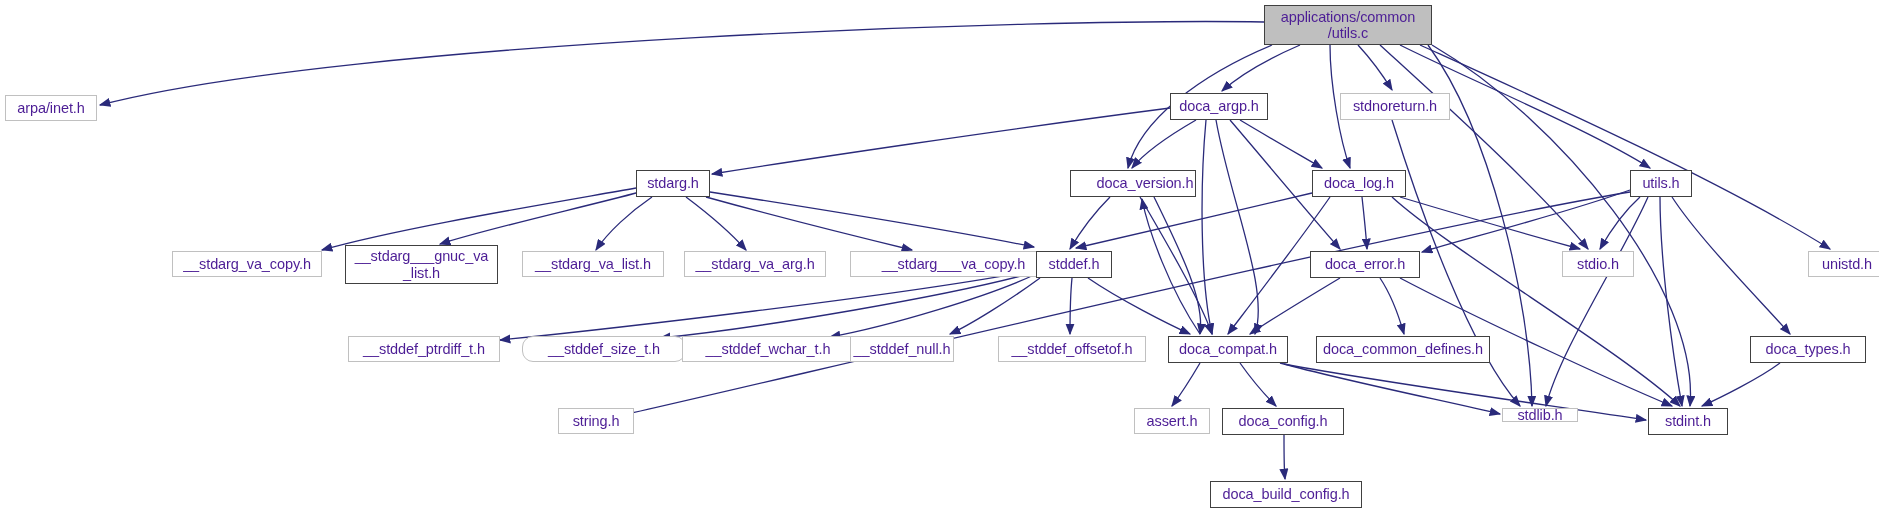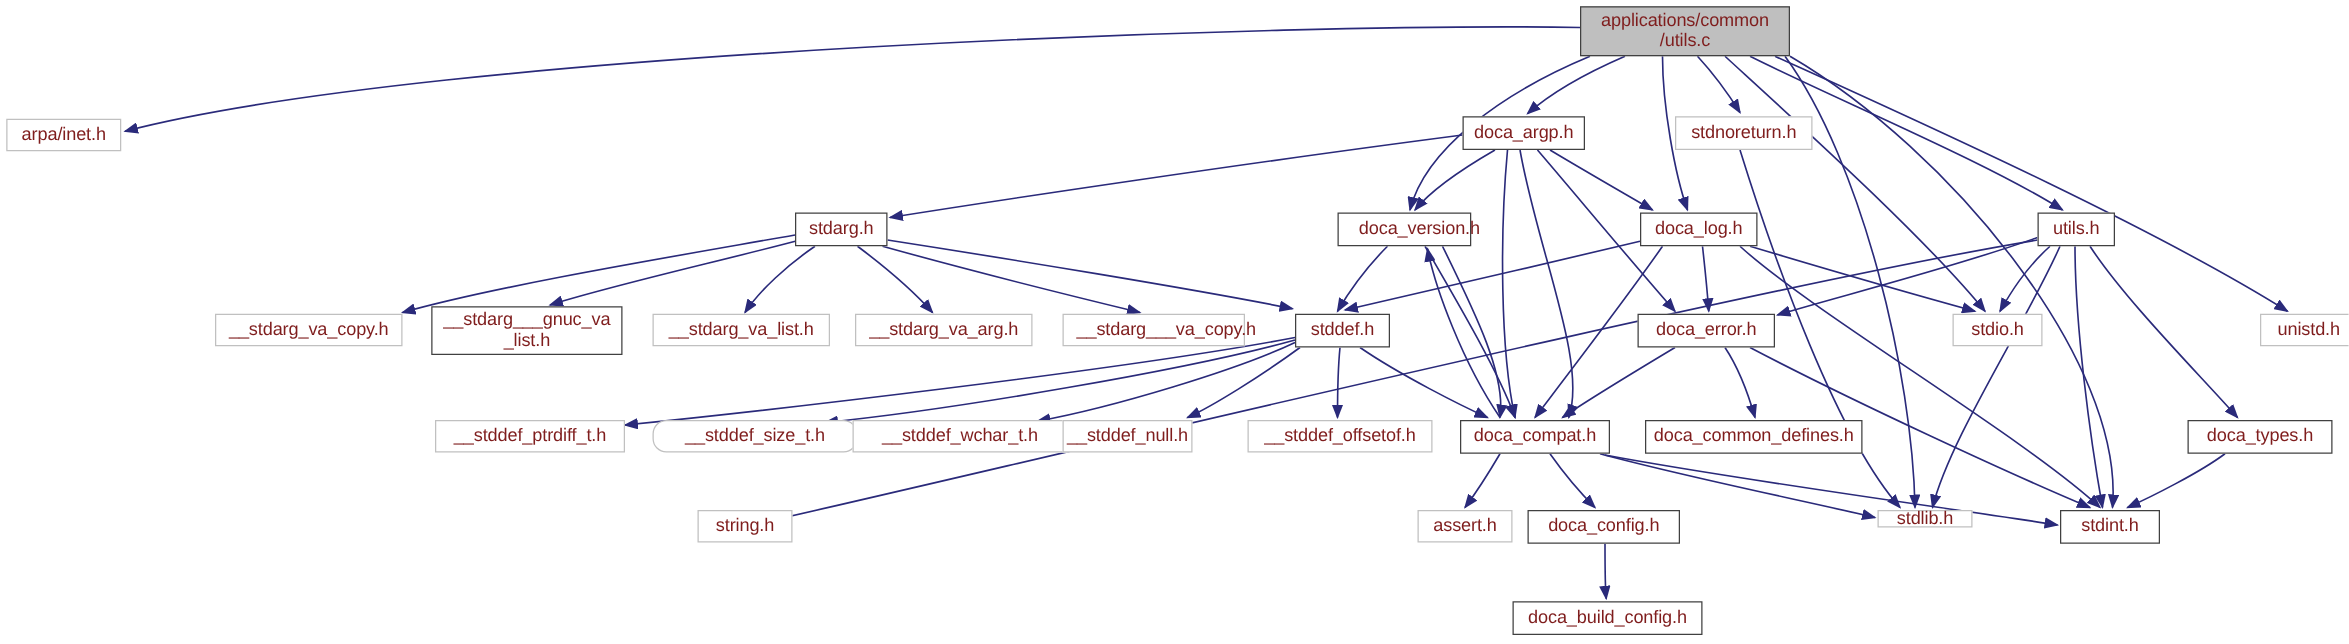--- a/index.html
+++ b/index.html
@@ -23,21 +23,21 @@
   }
   .node-box {
     position: absolute;
     box-sizing: border-box;
     display: flex;
     align-items: center;
     justify-content: center;
     background: #ffffff;
     border: 1px solid #c0c0c0;
     font-size: 14.5px;
-    color: #7f1d1d;
+    color: #4c1d95;
     line-height: 1.12;
     text-align: center;
     white-space: pre-line;
     letter-spacing: -0.1px;
   }
   .node-box.dark {
     border: 1.6px solid #404040;
   }
   .node-box.root {
     background: #bfbfbf;
@@ -115,29 +115,29 @@
         <path d="M1200,334 C1170,290 1148,230 1142,199" fill="none" stroke="#2a2a7a" stroke-width="1.3" marker-end="url(#arrowhead)"></path>
       </g>
   </svg>
   <div id="node-layer">
       <div class="node-box root" style="left: 1264px; top: 5px; width: 168px; height: 40px;"><span class="node-label">applications/common
 /utils.c</span></div>
       <div class="node-box " style="left: 5px; top: 95px; width: 92px; height: 26px;"><span class="node-label">arpa/inet.h</span></div>
       <div class="node-box dark" style="left: 1170px; top: 93px; width: 98px; height: 27px;"><span class="node-label">doca_argp.h</span></div>
       <div class="node-box " style="left: 1340px; top: 93px; width: 110px; height: 27px;"><span class="node-label">stdnoreturn.h</span></div>
       <div class="node-box dark" style="left: 636px; top: 170px; width: 74px; height: 27px;"><span class="node-label">stdarg.h</span></div>
-      <div class="node-box dark" style="left: 1070px; top: 170px; width: 107px; height: 27px; padding-left: 24px;"><span class="node-label">doca_version.h</span></div>
+      <div class="node-box dark" style="left: 1070px; top: 170px; width: 126px; height: 27px; padding-left: 24px;"><span class="node-label">doca_version.h</span></div>
       <div class="node-box dark" style="left: 1312px; top: 170px; width: 94px; height: 27px;"><span class="node-label">doca_log.h</span></div>
       <div class="node-box dark" style="left: 1630px; top: 170px; width: 62px; height: 27px;"><span class="node-label">utils.h</span></div>
       <div class="node-box " style="left: 172px; top: 251px; width: 150px; height: 26px;"><span class="node-label">__stdarg_va_copy.h</span></div>
       <div class="node-box dark" style="left: 345px; top: 245px; width: 153px; height: 39px;"><span class="node-label">__stdarg___gnuc_va
 _list.h</span></div>
       <div class="node-box " style="left: 522px; top: 251px; width: 142px; height: 26px;"><span class="node-label">__stdarg_va_list.h</span></div>
       <div class="node-box " style="left: 684px; top: 251px; width: 142px; height: 26px;"><span class="node-label">__stdarg_va_arg.h</span></div>
-      <div class="node-box " style="left: 850px; top: 251px; width: 146px; height: 26px; padding-left: 20px;"><span class="node-label">__stdarg___va_copy.h</span></div>
+      <div class="node-box " style="left: 850px; top: 251px; width: 187px; height: 26px; padding-left: 20px;"><span class="node-label">__stdarg___va_copy.h</span></div>
       <div class="node-box dark" style="left: 1036px; top: 251px; width: 76px; height: 27px;"><span class="node-label">stddef.h</span></div>
       <div class="node-box dark" style="left: 1310px; top: 251px; width: 110px; height: 27px;"><span class="node-label">doca_error.h</span></div>
       <div class="node-box " style="left: 1562px; top: 251px; width: 72px; height: 26px;"><span class="node-label">stdio.h</span></div>
       <div class="node-box " style="left: 1808px; top: 251px; width: 78px; height: 26px;"><span class="node-label">unistd.h</span></div>
       <div class="node-box " style="left: 348px; top: 336px; width: 152px; height: 26px;"><span class="node-label">__stddef_ptrdiff_t.h</span></div>
       <div class="node-box " style="left: 522px; top: 336px; width: 164px; height: 26px; border-radius: 11px;"><span class="node-label">__stddef_size_t.h</span></div>
       <div class="node-box " style="left: 682px; top: 336px; width: 172px; height: 26px;"><span class="node-label">__stddef_wchar_t.h</span></div>
       <div class="node-box " style="left: 850px; top: 336px; width: 104px; height: 26px;"><span class="node-label">__stddef_null.h</span></div>
       <div class="node-box " style="left: 998px; top: 336px; width: 148px; height: 26px;"><span class="node-label">__stddef_offsetof.h</span></div>
       <div class="node-box dark" style="left: 1168px; top: 336px; width: 120px; height: 27px;"><span class="node-label">doca_compat.h</span></div>

